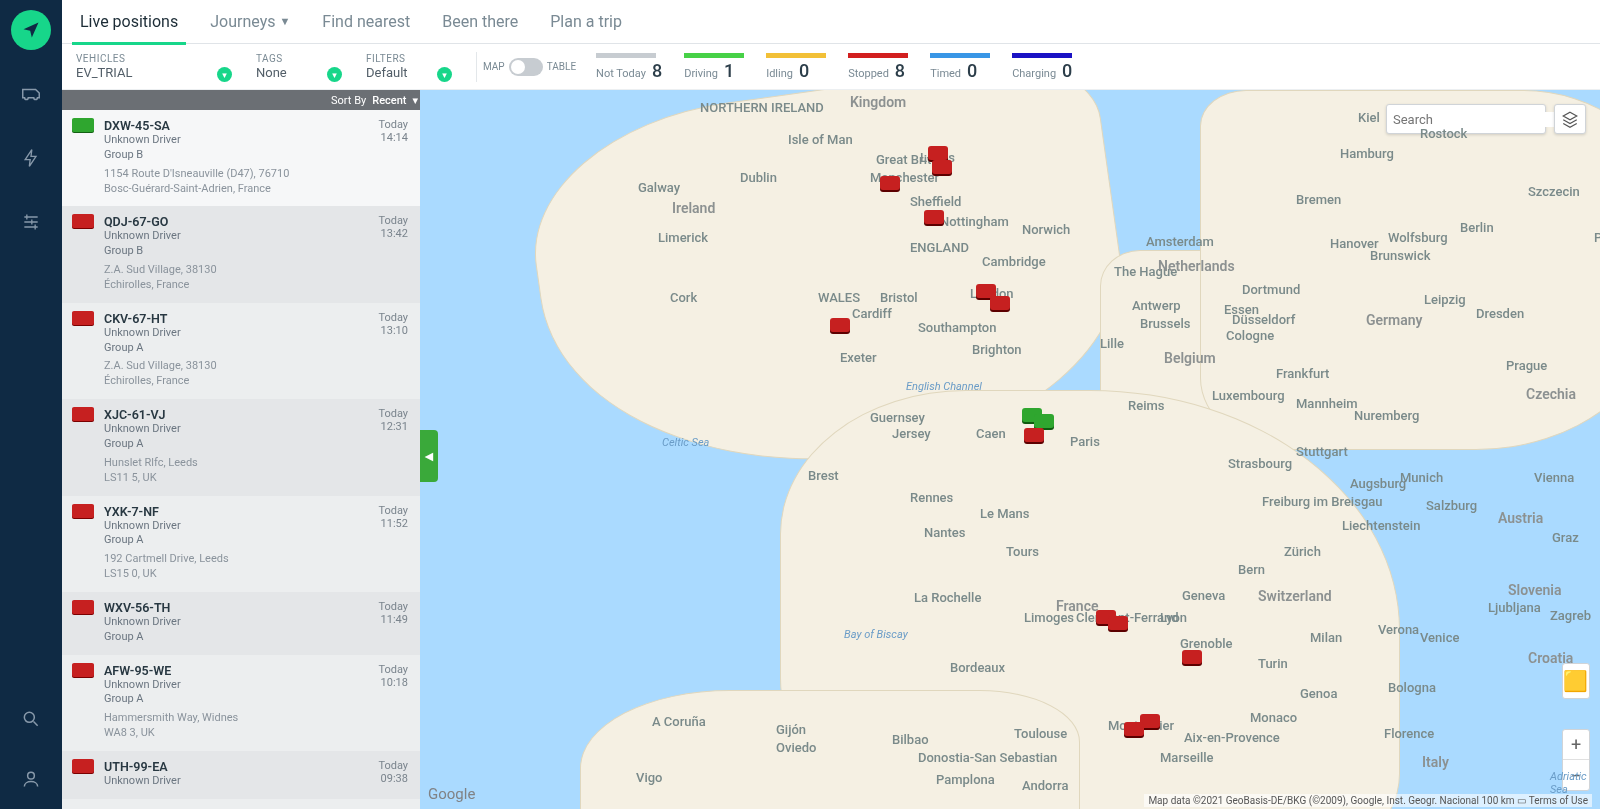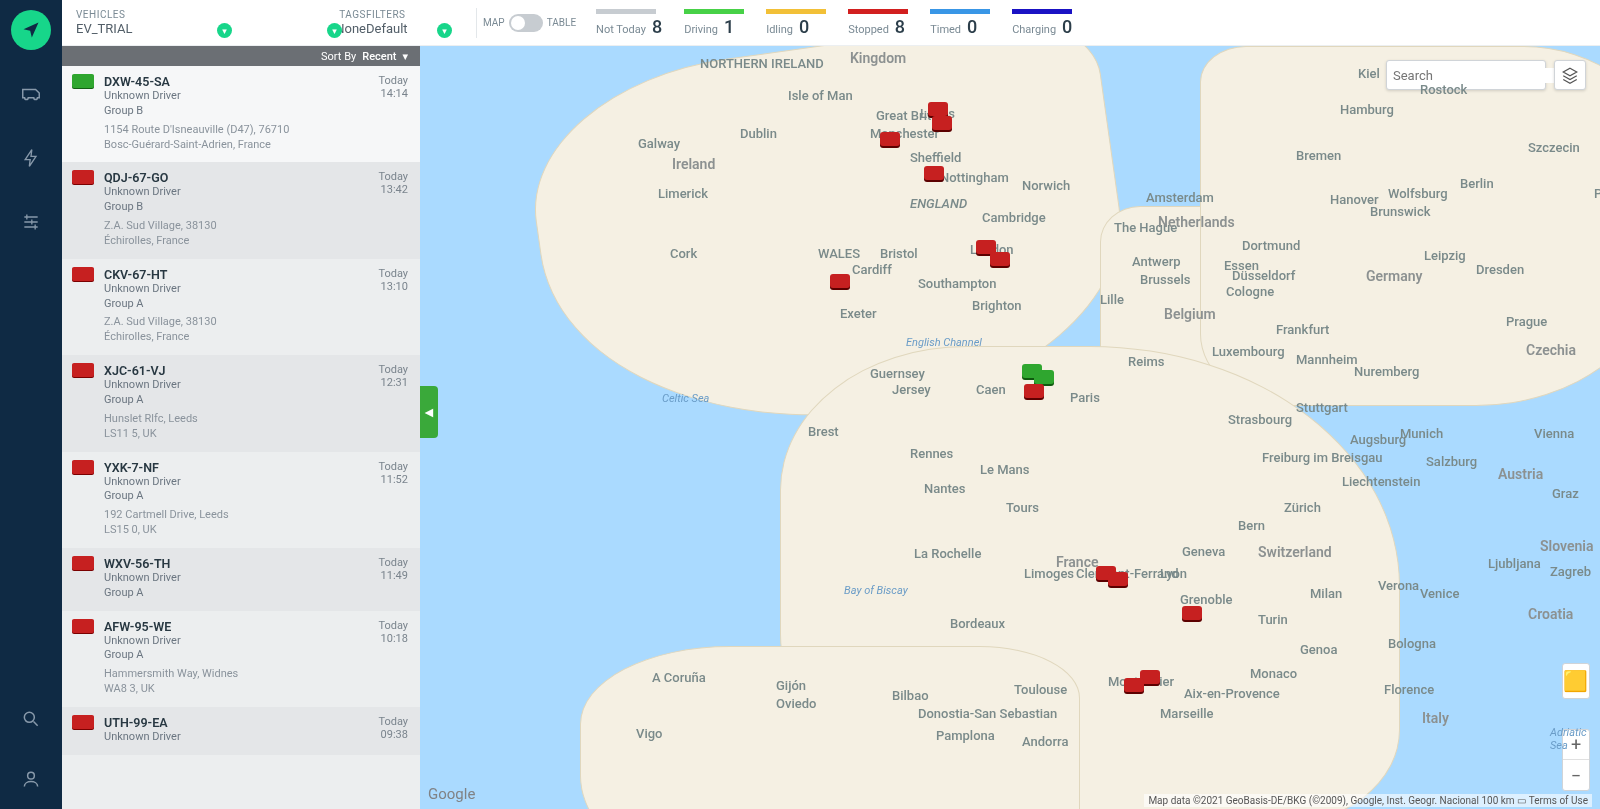--- a/index.html
+++ b/index.html
@@ -22,41 +22,41 @@
   .tab.active::after { content:""; position:absolute; bottom:-1px; left:-8px; right:-8px; height:3px; background:#17d68a; }
   .tab .chev { font-size:11px; margin-left:4px; }
 
   
   .filterbar { height:46px; display:flex; align-items:center; background:#fff; border-bottom:1px solid #eceff1; padding-left:14px; }
   .filter { width: 180px; position:relative; }
   .filter .lbl { font-size:10px; color:#7a8a94; letter-spacing:.5px; }
   .filter .val { font-size:13px; color:#525e68; margin-top:1px; }
   .filter .circ { position:absolute; right:24px; top:14px; width:15px; height:15px; border-radius:50%; background:#17d68a; display:flex; align-items:center; justify-content:center; color:#fff; font-size:9px; }
 
-  .filter.tags { width:110px;text-align:right; }
+  .filter.tags { width:110px; }
   .filter.filters { width:110px; }
 
   .vr { width:1px; height:30px; background:#e3e7ea; margin-right:6px; }
 
   .maptoggle { display:flex; align-items:center; gap:4px; font-size:10px; color:#7a8a94; margin-right:20px; }
   .switch { width:34px; height:18px; background:#c7ccd1; border-radius:9px; position:relative; }
   .switch .knob { position:absolute; width:14px; height:14px; background:#fff; border-radius:50%; top:2px; left:2px; }
 
   .statuses { display:flex; gap:22px; align-items:flex-end; }
   .status { display:flex; flex-direction:column; }
   .status .bar { height:5px; width:60px; }
   .status .row { display:flex; align-items:baseline; gap:6px; margin-top:2px; }
   .status .name { font-size:11px; color:#7a8a94; }
   .status .num  { font-size:18px; color:#2c3e4a; font-weight:500; }
 
   
   .content { flex:1; display:flex; position:relative; overflow:hidden; }
 
   .listcol { width:358px; background:#eceeef; display:flex; flex-direction:column; overflow:hidden; }
-  .sortbar { background:#6b6f74; color:#fff; font-size:11px; display:flex; justify-content:flex-end; align-items:center; padding:2px 12px; gap:6px; height:20px; }
+  .sortbar { background:#6b6f74; color:#fff; font-size:11px; display:flex; justify-content:flex-end; align-items:center; padding:2px 2px; gap:6px; height:20px; }
   .sortbar .sel { font-weight:500; }
 
   .vehicles { flex:1; overflow-y:auto; }
   .veh { padding:8px 12px 10px 10px; display:flex; gap:8px; position:relative; }
   .veh:nth-child(odd) { background:#eceeef; }
   .veh:nth-child(even){ background:#e4e6e8; }
   .veh.first { background:#f6f7f8; }
   .veh .iconbox { width:24px; }
   .veh .truck { width:22px; height:14px; border-radius:2px; }
   .veh .truck.red { background:#c62020; box-shadow:0 1px 0 #7a0000; }
@@ -135,20 +135,27 @@
       <svg width="20" height="20" viewBox="0 0 24 24">
           <circle cx="12" cy="8" r="4" fill="none" stroke="currentColor" stroke-width="1.8"></circle>
           <path fill="none" stroke="currentColor" stroke-width="1.8" d="M4 21c0-4 4-6 8-6s8 2 8 6"></path>
         </svg>
     </div>
   </div>
 </div>
 
 <div class="main">
 
+  <div class="tabs" id="tabs">
+      <div class="tab active">Live positions</div>
+      <div class="tab">Journeys<span class="chev">▼</span></div>
+      <div class="tab">Find nearest</div>
+      <div class="tab">Been there</div>
+      <div class="tab">Plan a trip</div>
+    </div>
 
   <div class="filterbar">
     <div class="filter">
       <div class="lbl">VEHICLES</div>
       <div class="val">EV_TRIAL</div>
       <div class="circ">▾</div>
     </div>
     <div class="filter tags">
       <div class="lbl">TAGS</div>
       <div class="val">None</div>
@@ -355,21 +362,21 @@
         <div class="maplabel " style="left: 218px; top: 90px;">Galway</div>
         <div class="maplabel big" style="left: 252px; top: 110px;">Ireland</div>
         <div class="maplabel " style="left: 238px; top: 140px;">Limerick</div>
         <div class="maplabel " style="left: 250px; top: 200px;">Cork</div>
         <div class="maplabel " style="left: 456px; top: 62px;">Great Britain</div>
         <div class="maplabel " style="left: 450px; top: 80px;">Manchester</div>
         <div class="maplabel " style="left: 500px; top: 60px;">Leeds</div>
         <div class="maplabel " style="left: 490px; top: 104px;">Sheffield</div>
         <div class="maplabel " style="left: 520px; top: 124px;">Nottingham</div>
         <div class="maplabel " style="left: 602px; top: 132px;">Norwich</div>
-        <div class="maplabel " style="left: 490px; top: 150px; font-style: italic;">ENGLAND</div>
+        <div class="maplabel " style="left: 490px; top: 150px;">ENGLAND</div>
         <div class="maplabel " style="left: 398px; top: 200px;">WALES</div>
         <div class="maplabel " style="left: 562px; top: 164px;">Cambridge</div>
         <div class="maplabel " style="left: 460px; top: 200px;">Bristol</div>
         <div class="maplabel " style="left: 432px; top: 216px;">Cardiff</div>
         <div class="maplabel " style="left: 550px; top: 196px;">London</div>
         <div class="maplabel " style="left: 498px; top: 230px;">Southampton</div>
         <div class="maplabel " style="left: 420px; top: 260px;">Exeter</div>
         <div class="maplabel " style="left: 552px; top: 252px;">Brighton</div>
         <div class="maplabel " style="left: 450px; top: 320px;">Guernsey</div>
         <div class="maplabel " style="left: 472px; top: 336px;">Jersey</div>
@@ -446,21 +453,21 @@
         <div class="maplabel " style="left: 1004px; top: 202px;">Leipzig</div>
         <div class="maplabel " style="left: 1056px; top: 216px;">Dresden</div>
         <div class="maplabel " style="left: 1040px; top: 130px;">Berlin</div>
         <div class="maplabel " style="left: 1108px; top: 94px;">Szczecin</div>
         <div class="maplabel " style="left: 1174px; top: 140px;">Poznań</div>
         <div class="maplabel " style="left: 1086px; top: 268px;">Prague</div>
         <div class="maplabel big" style="left: 1106px; top: 296px;">Czechia</div>
         <div class="maplabel " style="left: 1114px; top: 380px;">Vienna</div>
         <div class="maplabel big" style="left: 1078px; top: 420px;">Austria</div>
         <div class="maplabel " style="left: 1132px; top: 440px;">Graz</div>
-        <div class="maplabel big" style="left: 1088px; top: 492px; margin-left: 32px;">Slovenia</div>
+        <div class="maplabel big" style="left: 1088px; top: 492px;">Slovenia</div>
         <div class="maplabel " style="left: 1130px; top: 518px;">Zagreb</div>
         <div class="maplabel " style="left: 1068px; top: 510px;">Ljubljana</div>
         <div class="maplabel big" style="left: 1108px; top: 560px;">Croatia</div>
         <div class="sealabel" style="left: 242px; top: 346px;">Celtic Sea</div>
         <div class="sealabel" style="left: 486px; top: 290px;">English Channel</div>
         <div class="sealabel" style="left: 424px; top: 538px;">Bay of Biscay</div>
         <div class="sealabel" style="left: 1130px; top: 680px;">Adriatic Sea</div>
         <div class="marker " style="left: 508px; top: 56px;"></div>
         <div class="marker " style="left: 512px; top: 70px;"></div>
         <div class="marker " style="left: 460px; top: 86px;"></div>

